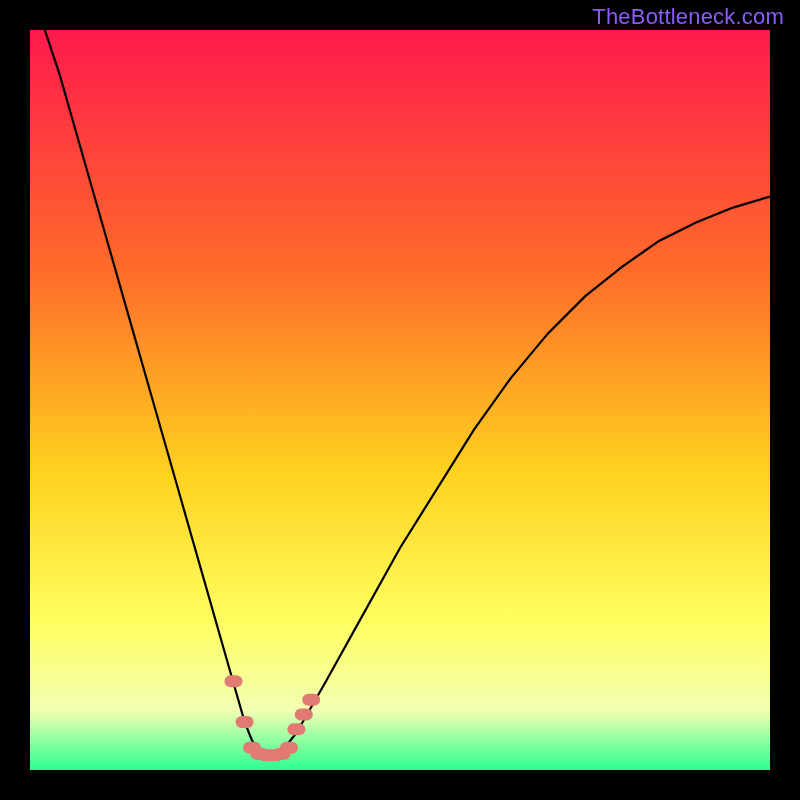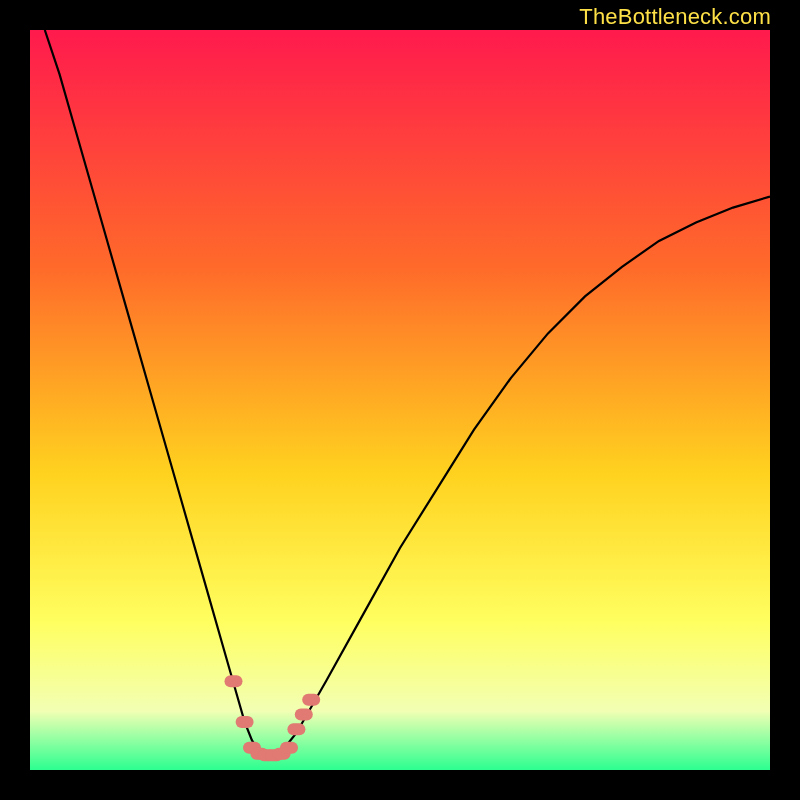--- a/index.html
+++ b/index.html
@@ -19,22 +19,22 @@
   .plot {
     position: absolute;
     left: 30px;
     top: 30px;
     width: 740px;
     height: 740px;
   }
   .watermark {
     position: absolute;
     top: 4px;
-    right: 29px;
-    color: #fde047;
+    right: 16px;
+    color: #8b5cf6;
     font-size: 22px;
     letter-spacing: 0.2px;
     font-weight: 500;
   }
   svg { display: block; }
 </style>
 </head>
 <body>
 
 <div class="frame">

